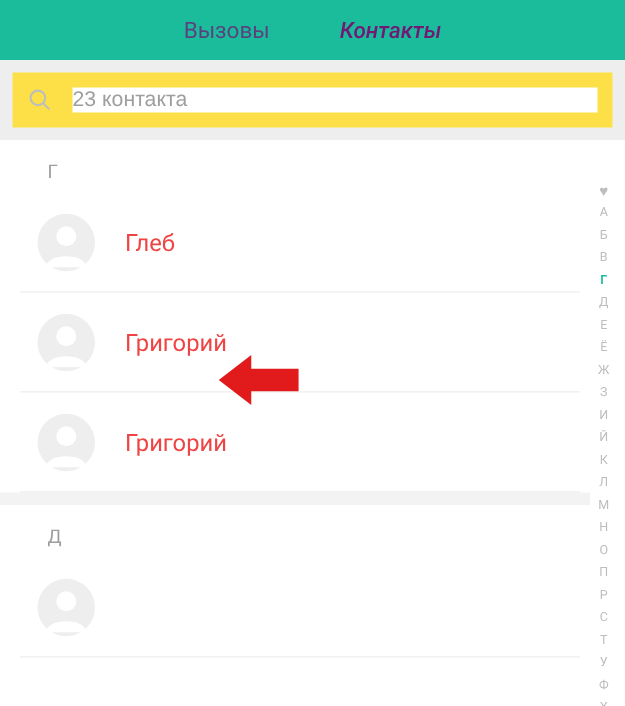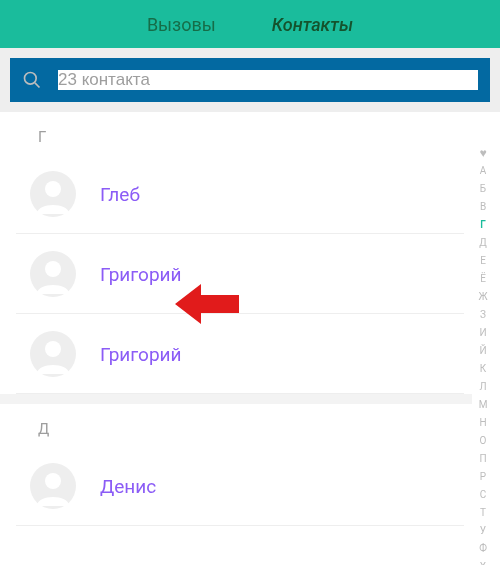--- a/index.html
+++ b/index.html
@@ -4,31 +4,31 @@
 <style>
   * { box-sizing: border-box; margin: 0; padding: 0; }
   html, body { width: 500px; height: 565px; font-family: -apple-system, "Segoe UI", Roboto, Arial, sans-serif; background: #fff; overflow: hidden; }
   .header {
     background: #1abc9c;
     height: 48px;
     display: flex;
     align-items: center;
     justify-content: center;
     gap: 48px;
-    color: #14532d;
+    color: #701a75;
     font-size: 18px;
   }
   .tab { opacity: 0.75; cursor: pointer; padding: 12px 4px; }
   .tab.active { opacity: 1; font-weight: 500; font-style: italic; }
   .search-wrap {
     background: #eeeeee;
     padding: 10px;
   }
   .search-box {
-    background: #0369a1;
+    background: #fde047;
     height: 44px;
     display: flex;
     align-items: center;
     padding: 0 12px;
     color: #9e9e9e;
   }
   .search-box svg { flex: 0 0 auto; margin-right: 16px; }
   .search-box input {
     border: none; outline: none; font-size: 17px; color: #444; width: 100%;
   }
@@ -62,21 +62,21 @@
     border-bottom: 1px solid #eee;
   }
   .avatar {
     width: 46px; height: 46px; border-radius: 50%;
     background: #eeeeee;
     margin-right: 24px;
     display: flex; align-items: center; justify-content: center;
     flex: 0 0 auto;
   }
   .avatar svg { display: block; }
-  .name { font-size: 19px; color: #8b5cf6; }
+  .name { font-size: 19px; color: #ef4444; }
   .gap-bar {
     height: 10px;
     background: #f3f3f3;
     margin: 0 -8px 0 -8px;
   }
   .alpha-index {
     position: absolute;
     right: 4px;
     top: 32px;
     width: 26px;
@@ -155,21 +155,20 @@
 
     <div class="section-header">Д</div>
 
     <div class="row">
       <div class="avatar">
         <svg width="40" height="40" viewBox="0 0 40 40">
             <circle cx="20" cy="15" r="8" fill="#fff"></circle>
             <path d="M4 40 C4 28 36 28 36 40 Z" fill="#fff"></path>
           </svg>
       </div>
-      <div class="name">Денис</div>
     </div>
 
   </div>
 
   <div class="alpha-index">
     <span class="heart">♥</span>
     <span>А</span>
     <span>Б</span>
     <span>В</span>
     <span class="cur">Г</span>

